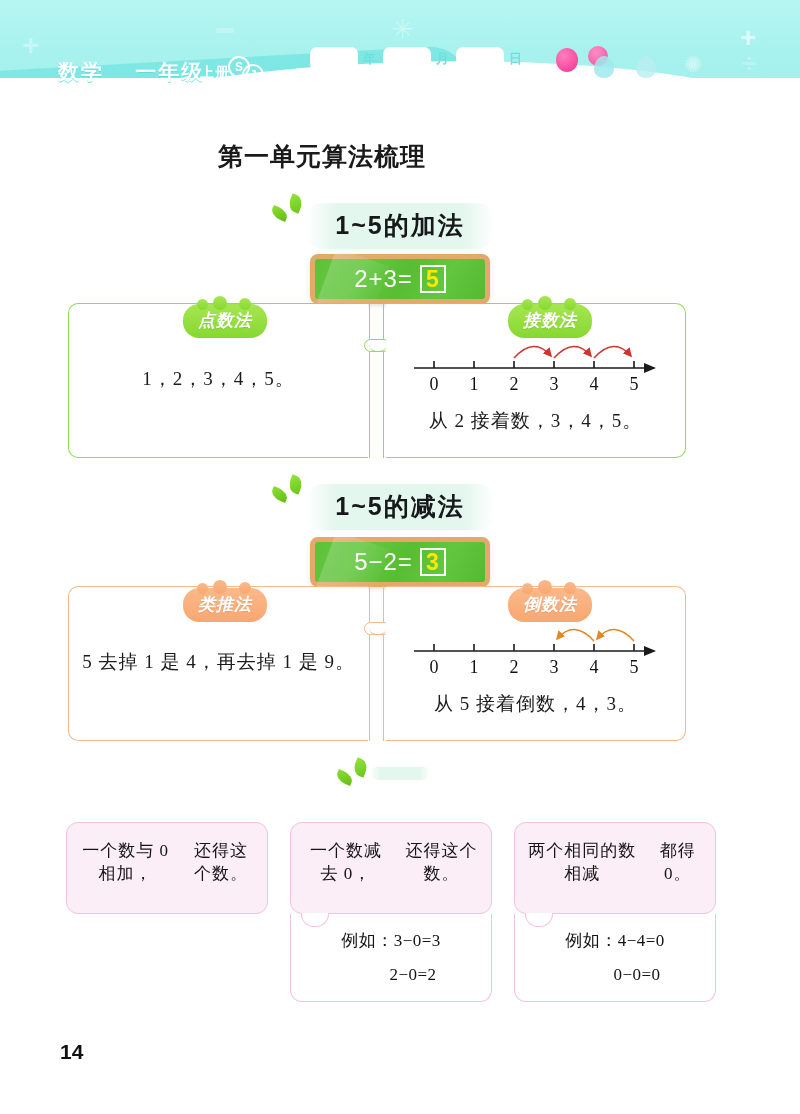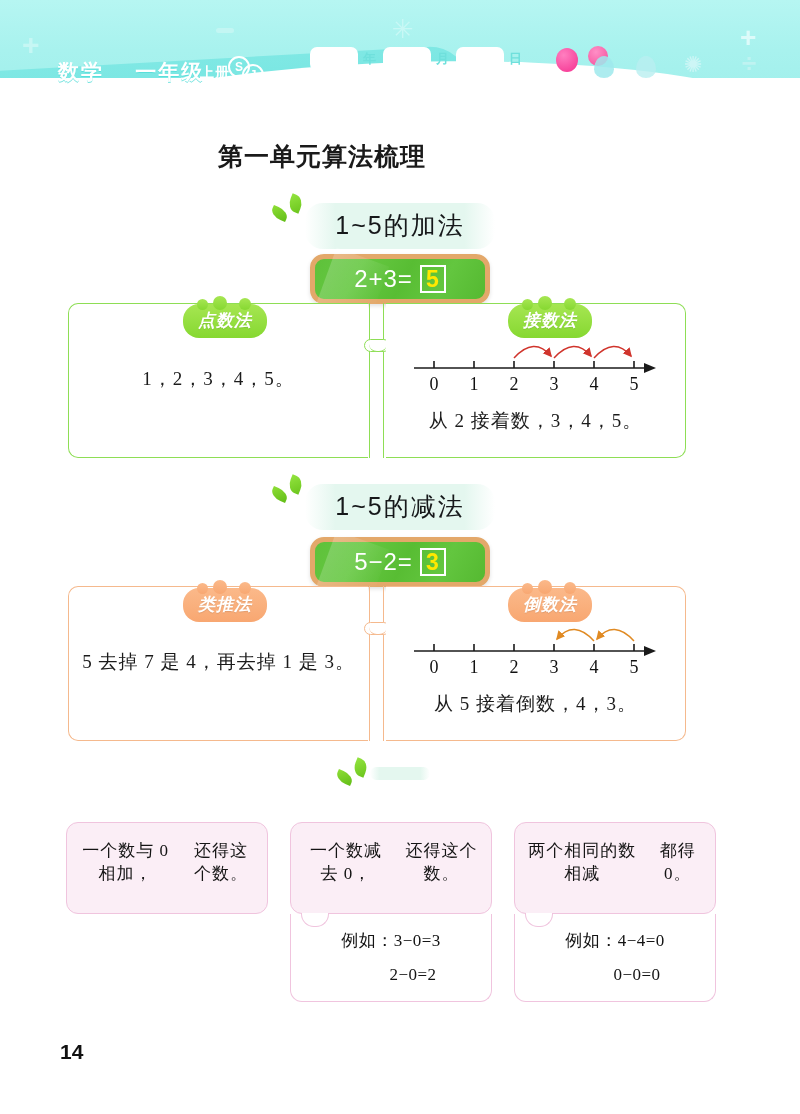--- a/index.html
+++ b/index.html
@@ -79,33 +79,33 @@
     font-size:25px; font-weight:bold; color:#1a1a1a; letter-spacing:1px;
   }
 
   
   .sec-head { position:absolute; left:0; width:800px; text-align:center; }
   .sec-pill {
     display:inline-block; position:relative;
     padding:6px 30px 7px 30px;
     background: linear-gradient(90deg, rgba(226,248,241,0) 0%, #e4f7ef 16%, #e4f7ef 84%, rgba(226,248,241,0) 100%);
     border-radius:18px;
-    font-size:25px; font-weight:normal; color:#16181a; letter-spacing:2px;
+    font-size:25px; font-weight:bold; color:#16181a; letter-spacing:2px;
   }
   .leaf-grp { position:absolute; left:-34px; top:-8px; width:40px; height:30px; }
   .leaf { position:absolute; background:#7ed321; border-radius:0 70% 0 70%; }
   .leaf.a { width:17px; height:11px; left:0px;  top:13px; transform:rotate(24deg);
             background: linear-gradient(135deg,#8ede36,#62bd17); }
   .leaf.b { width:13px; height:17px; left:18px; top:0px;  transform:rotate(22deg);
             background: linear-gradient(135deg,#93e43f,#6cc51d); }
 
   
   .board {
     position:absolute; width:180px; height:50px;
-    border:5px solid #e3a86a; border-radius:14px;
+    border:5px solid #e3a86a; border-radius:8px;
     background: linear-gradient(118deg,#5ec13a 0%,#66c842 26%,#58bd33 52%,#63c63f 74%,#55b931 100%);
     box-shadow: 0 2px 4px rgba(0,0,0,.12);
     display:flex; align-items:center; justify-content:center;
   }
   .board::before{
     content:""; position:absolute; left:8px; top:-4px; width:56px; height:70px;
     background: linear-gradient(100deg, rgba(255,255,255,.20), rgba(255,255,255,0));
     transform: rotate(20deg); pointer-events:none;
   }
   .board-expr {
@@ -340,21 +340,21 @@
 
   <div class="board" style="left:310px; top:537px;">
     <span class="board-expr">
       <span>5−2=</span>
       <span class="board-ans">3</span>
     </span>
   </div>
 
   <div class="panels" style="left:68px; top:586px;">
     <div class="panel left orange">
-      <div class="ptext" style="top:62px;">5 去掉 7 是 4，再去掉 1 是 3。</div>
+      <div class="ptext" style="top:62px;">5 去掉 1 是 4，再去掉 1 是 9。</div>
     </div>
     <div class="spine orange-spine">
       <div class="spine-l"></div>
         <div class="spine-r"></div>
       <div class="ring"></div>
     </div>
     <div class="panel right orange">
       <div class="numline" style="left:24px; top:30px;">
         <svg class="nl-svg" width="252" height="60" viewBox="0 0 252 60">
           <defs>

